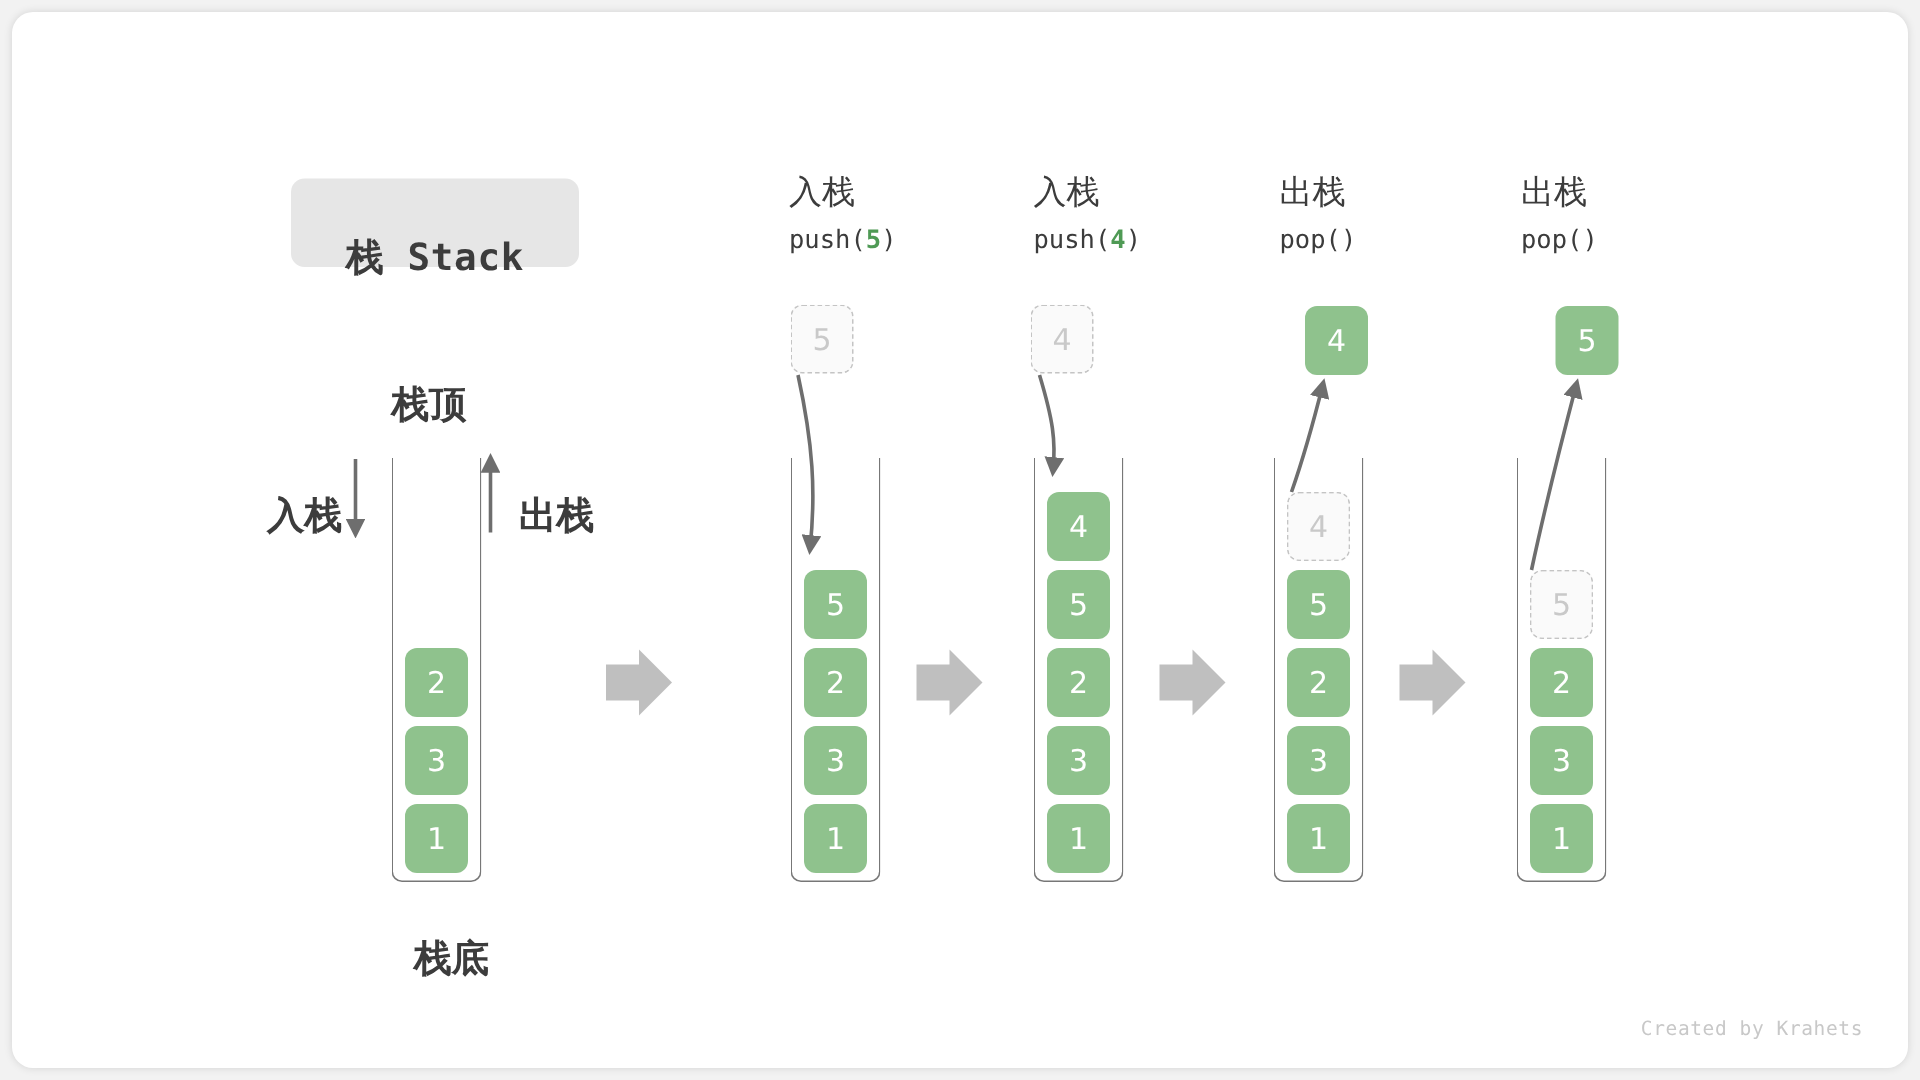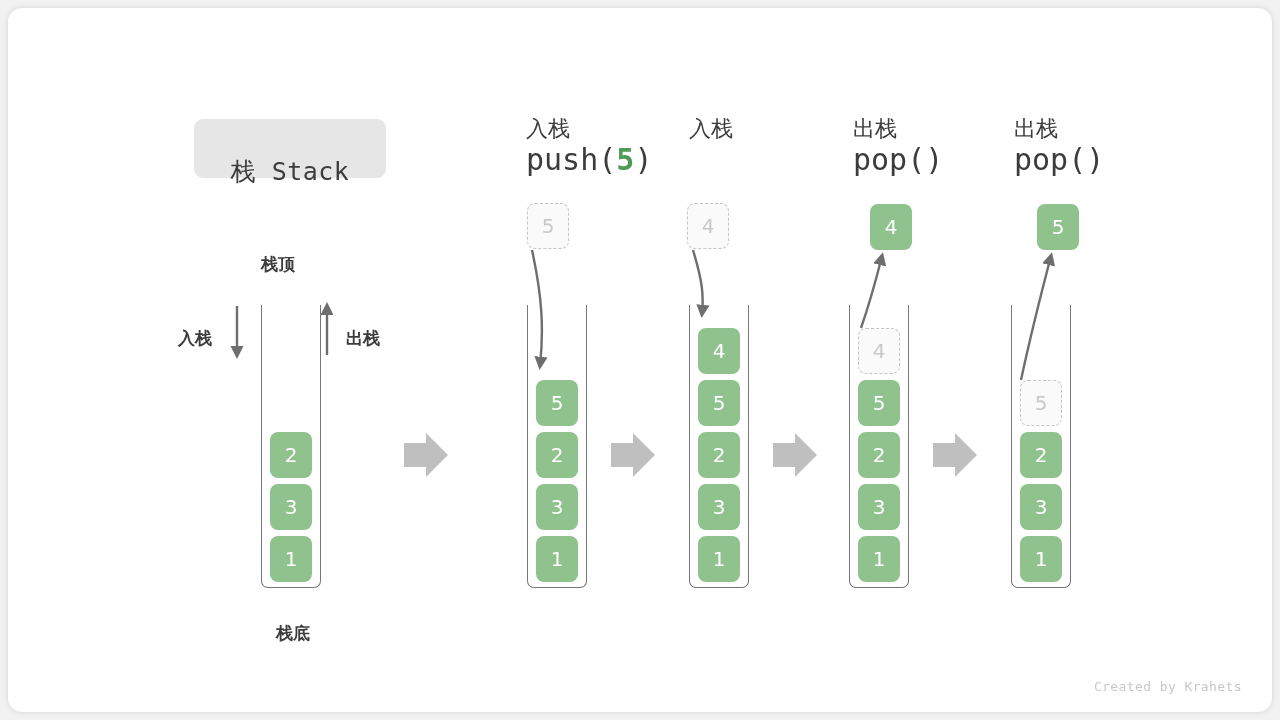--- a/index.html
+++ b/index.html
@@ -36,32 +36,32 @@
     height: 59px;
     background: #e6e6e6;
     border-radius: 9px;
     display: flex;
     align-items: center;
     justify-content: center;
   }
   #title-chip .txt {
     font-family: "DejaVu Sans Mono", "Liberation Mono", monospace;
     font-size: 25px;
-    font-weight: 400;
+    font-weight: 700;
     color: #3c3c3c;
     letter-spacing: 0.5px;
     white-space: nowrap;
     margin-top: 46px;
   }
 
   
   .cjk-label {
     position: absolute;
     font-family: "DejaVu Sans", "Liberation Sans", sans-serif;
-    font-size: 17px;
+    font-size: 25px;
     font-weight: 700;
     color: #3c3c3c;
     white-space: nowrap;
   }
 
   
   .col-head {
     position: absolute;
     width: 180px;
     text-align: left;
@@ -69,21 +69,21 @@
   }
   .col-head .l1 {
     font-family: "DejaVu Sans", "Liberation Sans", sans-serif;
     font-size: 22px;
     color: #3c3c3c;
     line-height: 30px;
     display: block;
   }
   .col-head .l2 {
     font-family: "DejaVu Sans Mono", "Liberation Mono", monospace;
-    font-size: 30px;
+    font-size: 17px;
     color: #3c3c3c;
     line-height: 32px;
     display: block;
   }
   .col-head .l2 .arg {
     color: #4f9a55;
     font-weight: 700;
   }
 
   
@@ -176,20 +176,21 @@
 
     <div class="tube" style="left:519px; top:297px; height:283px;"></div>
 
     <div class="vbox solid" style="left:528px; top:372px;">5</div>
     <div class="vbox solid" style="left:528px; top:424px;">2</div>
     <div class="vbox solid" style="left:528px; top:476px;">3</div>
     <div class="vbox solid" style="left:528px; top:528px;">1</div>
 
     <div class="col-head" style="left:681px; top:106px;">
       <span class="l1">入栈</span>
+      <span class="l2"><span>push(</span><span class="arg">4</span><span>)</span></span>
     </div>
 
     <div class="vbox ghost" style="left:679px; top:195px;">4</div>
 
     <div class="tube" style="left:681px; top:297px; height:283px;"></div>
 
     <div class="vbox solid" style="left:690px; top:320px;">4</div>
     <div class="vbox solid" style="left:690px; top:372px;">5</div>
     <div class="vbox solid" style="left:690px; top:424px;">2</div>
     <div class="vbox solid" style="left:690px; top:476px;">3</div>

